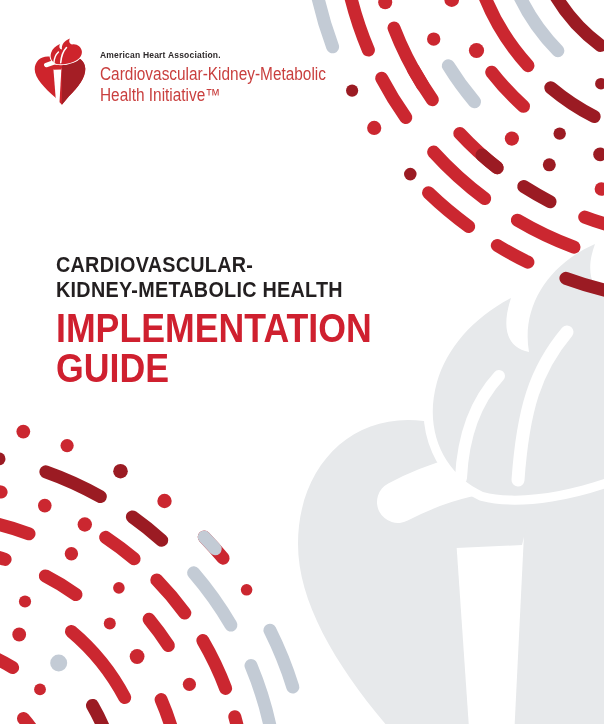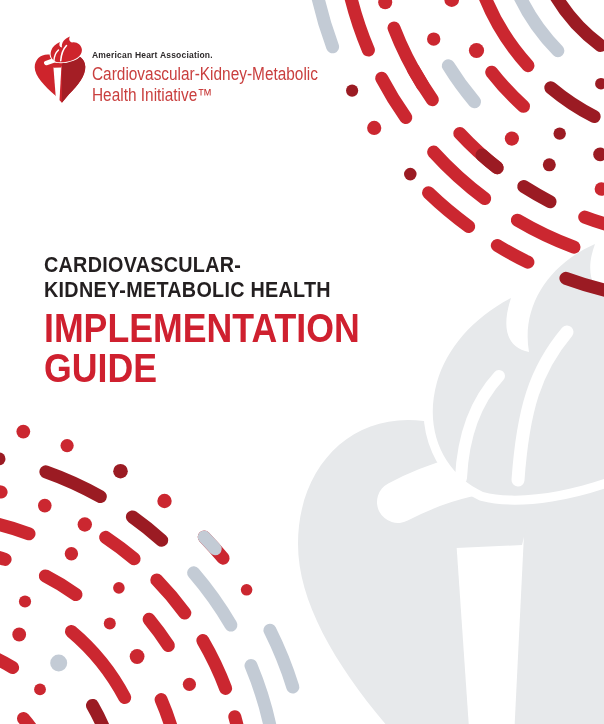--- a/index.html
+++ b/index.html
@@ -8,27 +8,27 @@
     font-family:"Liberation Sans",sans-serif;
   }
   
   .wm{position:absolute;left:292px;top:240px;width:440px;height:660px;
       --sym-main:var(--c-watermark_gray);--sym-dark:var(--c-watermark_gray);}
   .logo-icon{width:52px;height:68px;flex:0 0 auto;
       --sym-main:var(--c-logo_red);--sym-dark:var(--c-logo_dark_red);}
   
   .patterns{position:absolute;left:0;top:0;width:604px;height:724px;pointer-events:none;}
   
-  .brand{position:absolute;left:34px;top:33px;display:flex;gap:6px;align-items:center;}
+  .brand{position:absolute;left:34px;top:33px;display:flex;gap:14px;align-items:flex-end;}
   .brand-text{margin-top:17px;}
   .org{font-size:8.5px;font-weight:bold;color:var(--c-org_text);letter-spacing:.2px;margin-bottom:4px;white-space:nowrap;}
   .init{font-size:17.5px;line-height:21px;color:var(--c-initiative_red);
         transform:scaleX(.88);transform-origin:left top;white-space:nowrap;}
   
-  .title{position:absolute;left:44px;top:253px;}
+  .title{position:absolute;left:56px;top:253px;}
   .t-eyebrow{font-size:21.5px;line-height:25px;font-weight:bold;color:var(--c-title_black);
              letter-spacing:.3px;transform:scaleX(.92);transform-origin:left top;white-space:nowrap;}
   .t-main{font-size:41px;line-height:40px;font-weight:bold;color:var(--c-title_red);
           margin-top:5px;transform:scaleX(.87);transform-origin:left top;white-space:nowrap;}
 </style>
 </head>
 <body>
 
 <div class="cover">
 

